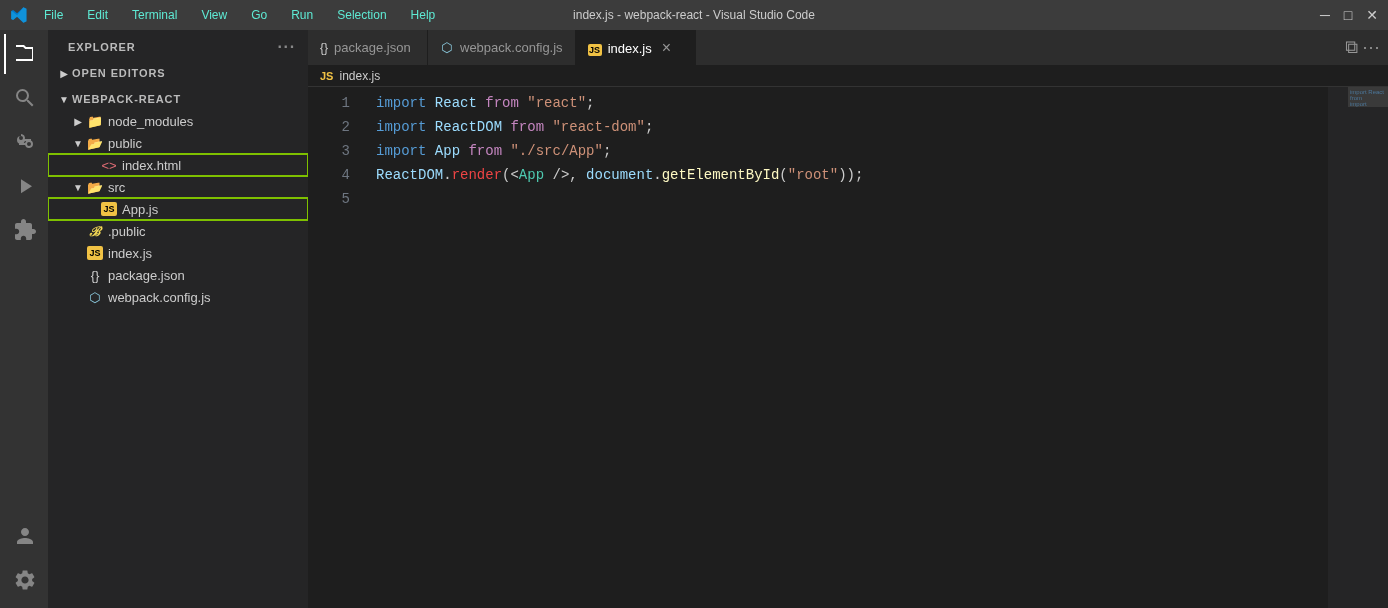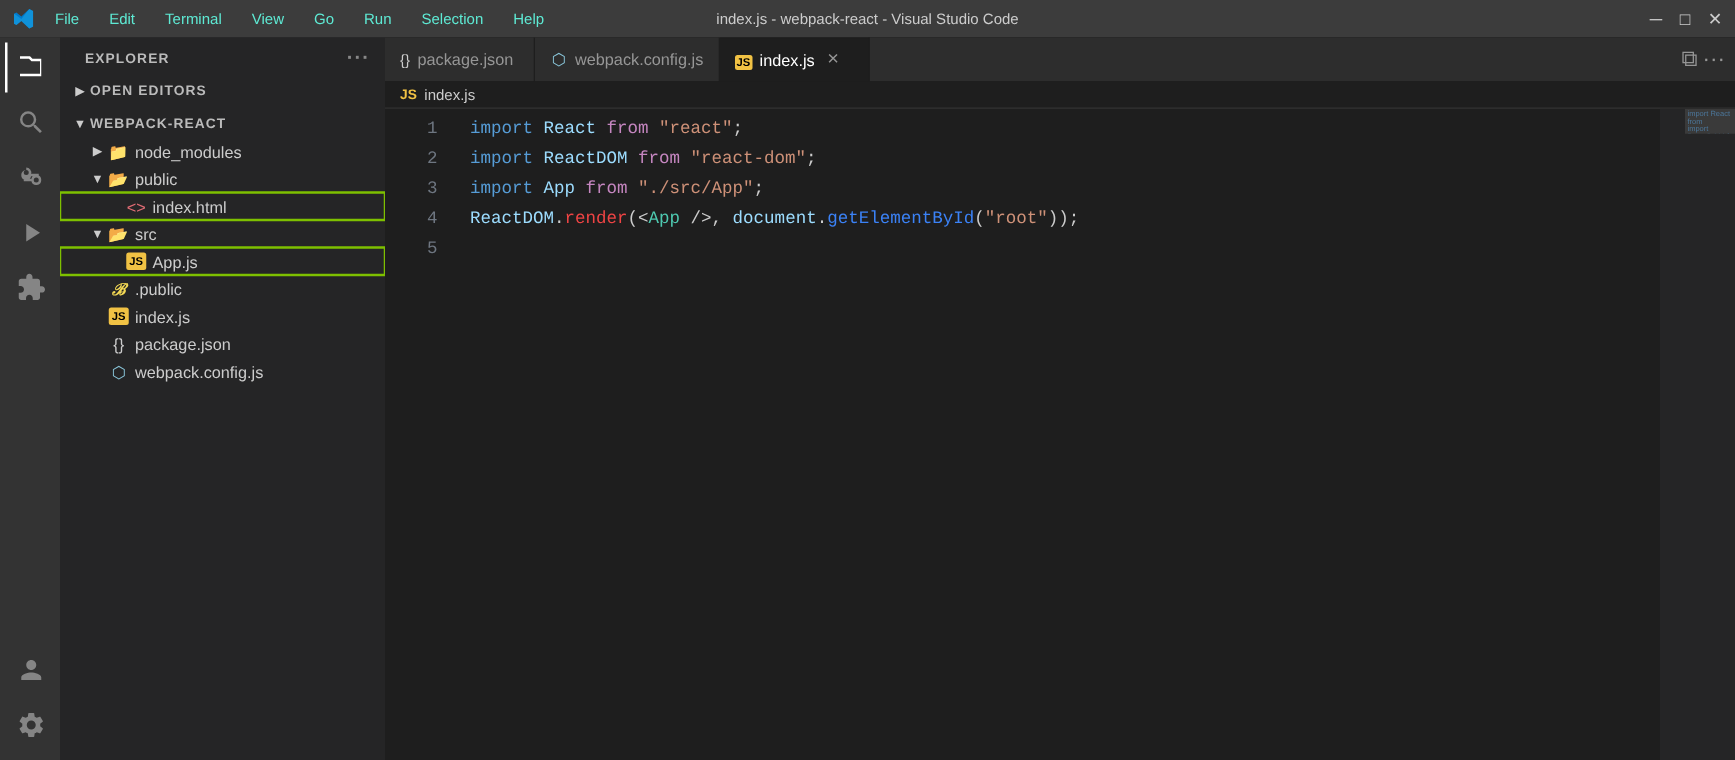--- a/index.html
+++ b/index.html
@@ -260,21 +260,21 @@
     .code-line { display: block; white-space: pre; }
 
     
     .kw { color: #569cd6; } 
     .var-name { color: #9cdcfe; } 
     .from-kw { color: #c586c0; } 
     .str { color: #ce9178; } 
     .fn { color: #ef4444; } 
     .jsx-tag { color: #4ec9b0; } 
     .plain { color: #cccccc; }
-    .doc-method { color: #3b82f6; } 
+    .doc-method { color: #fef9c3; } 
     .dom-obj { color: #9cdcfe; } 
     .str-root { color: #ce9178; }
     .scrollbar-minimap {
       width: 60px;
       background: #252526;
       position: relative;
     }
 
     
     .icon-js { 

